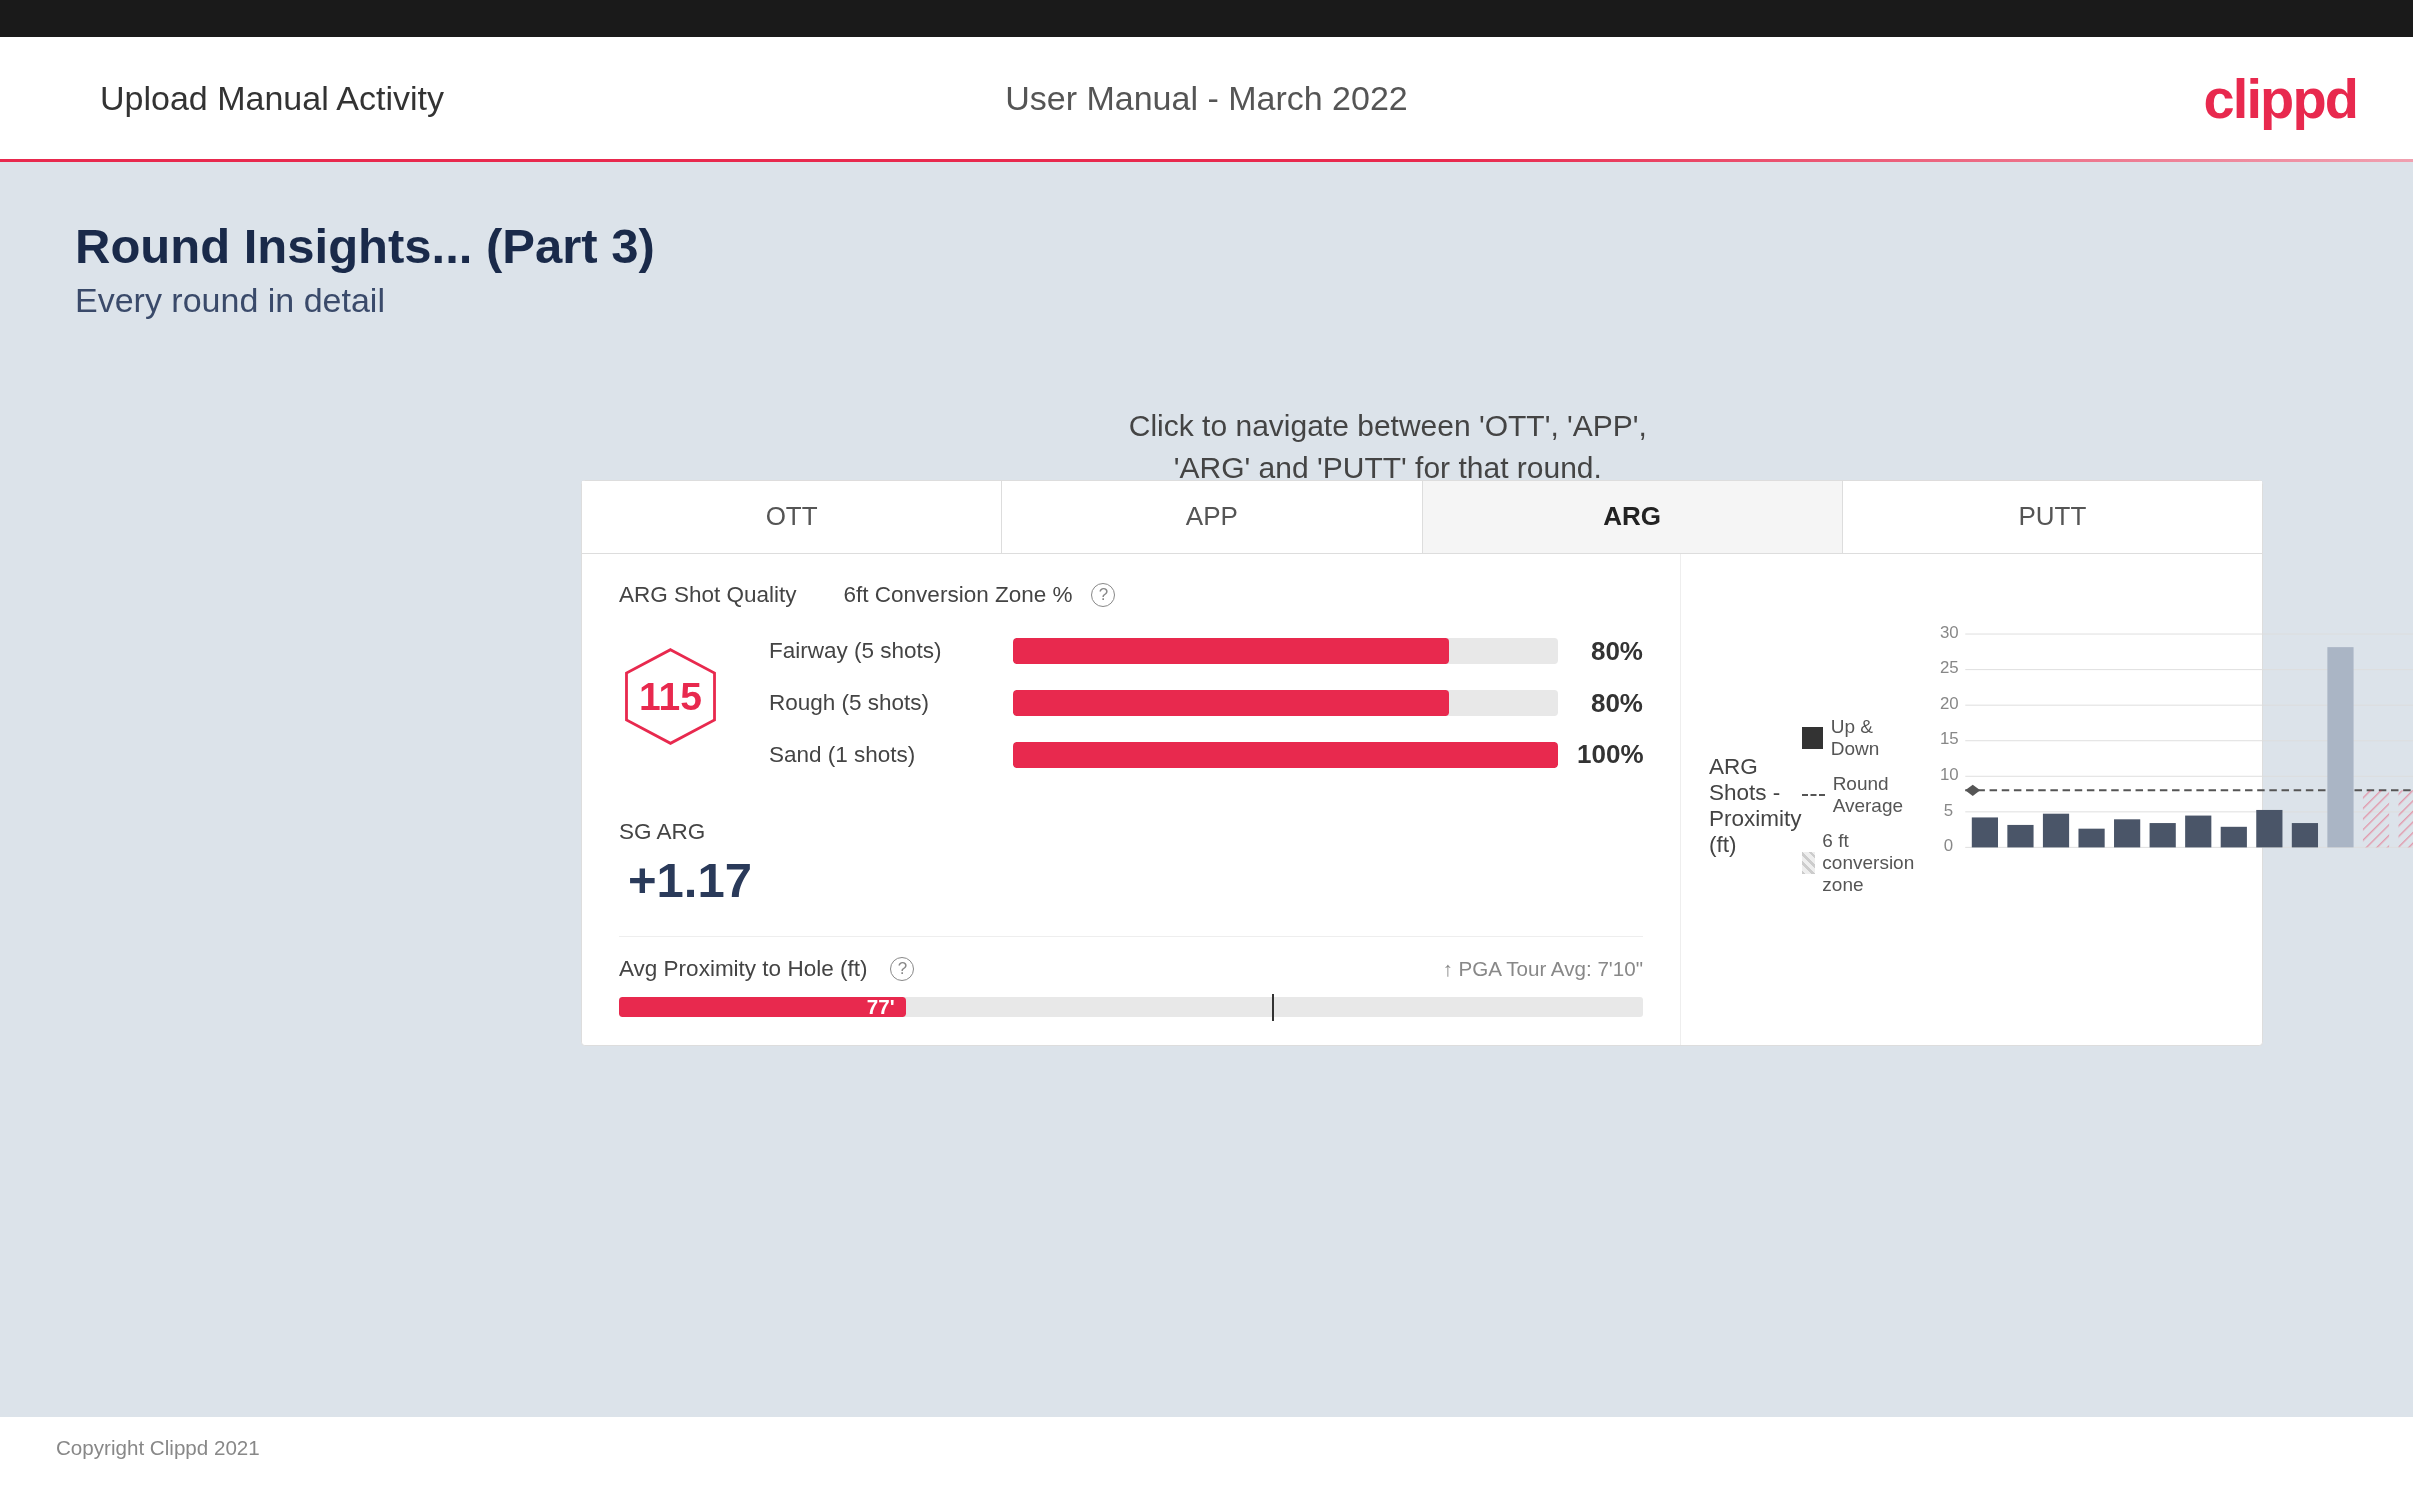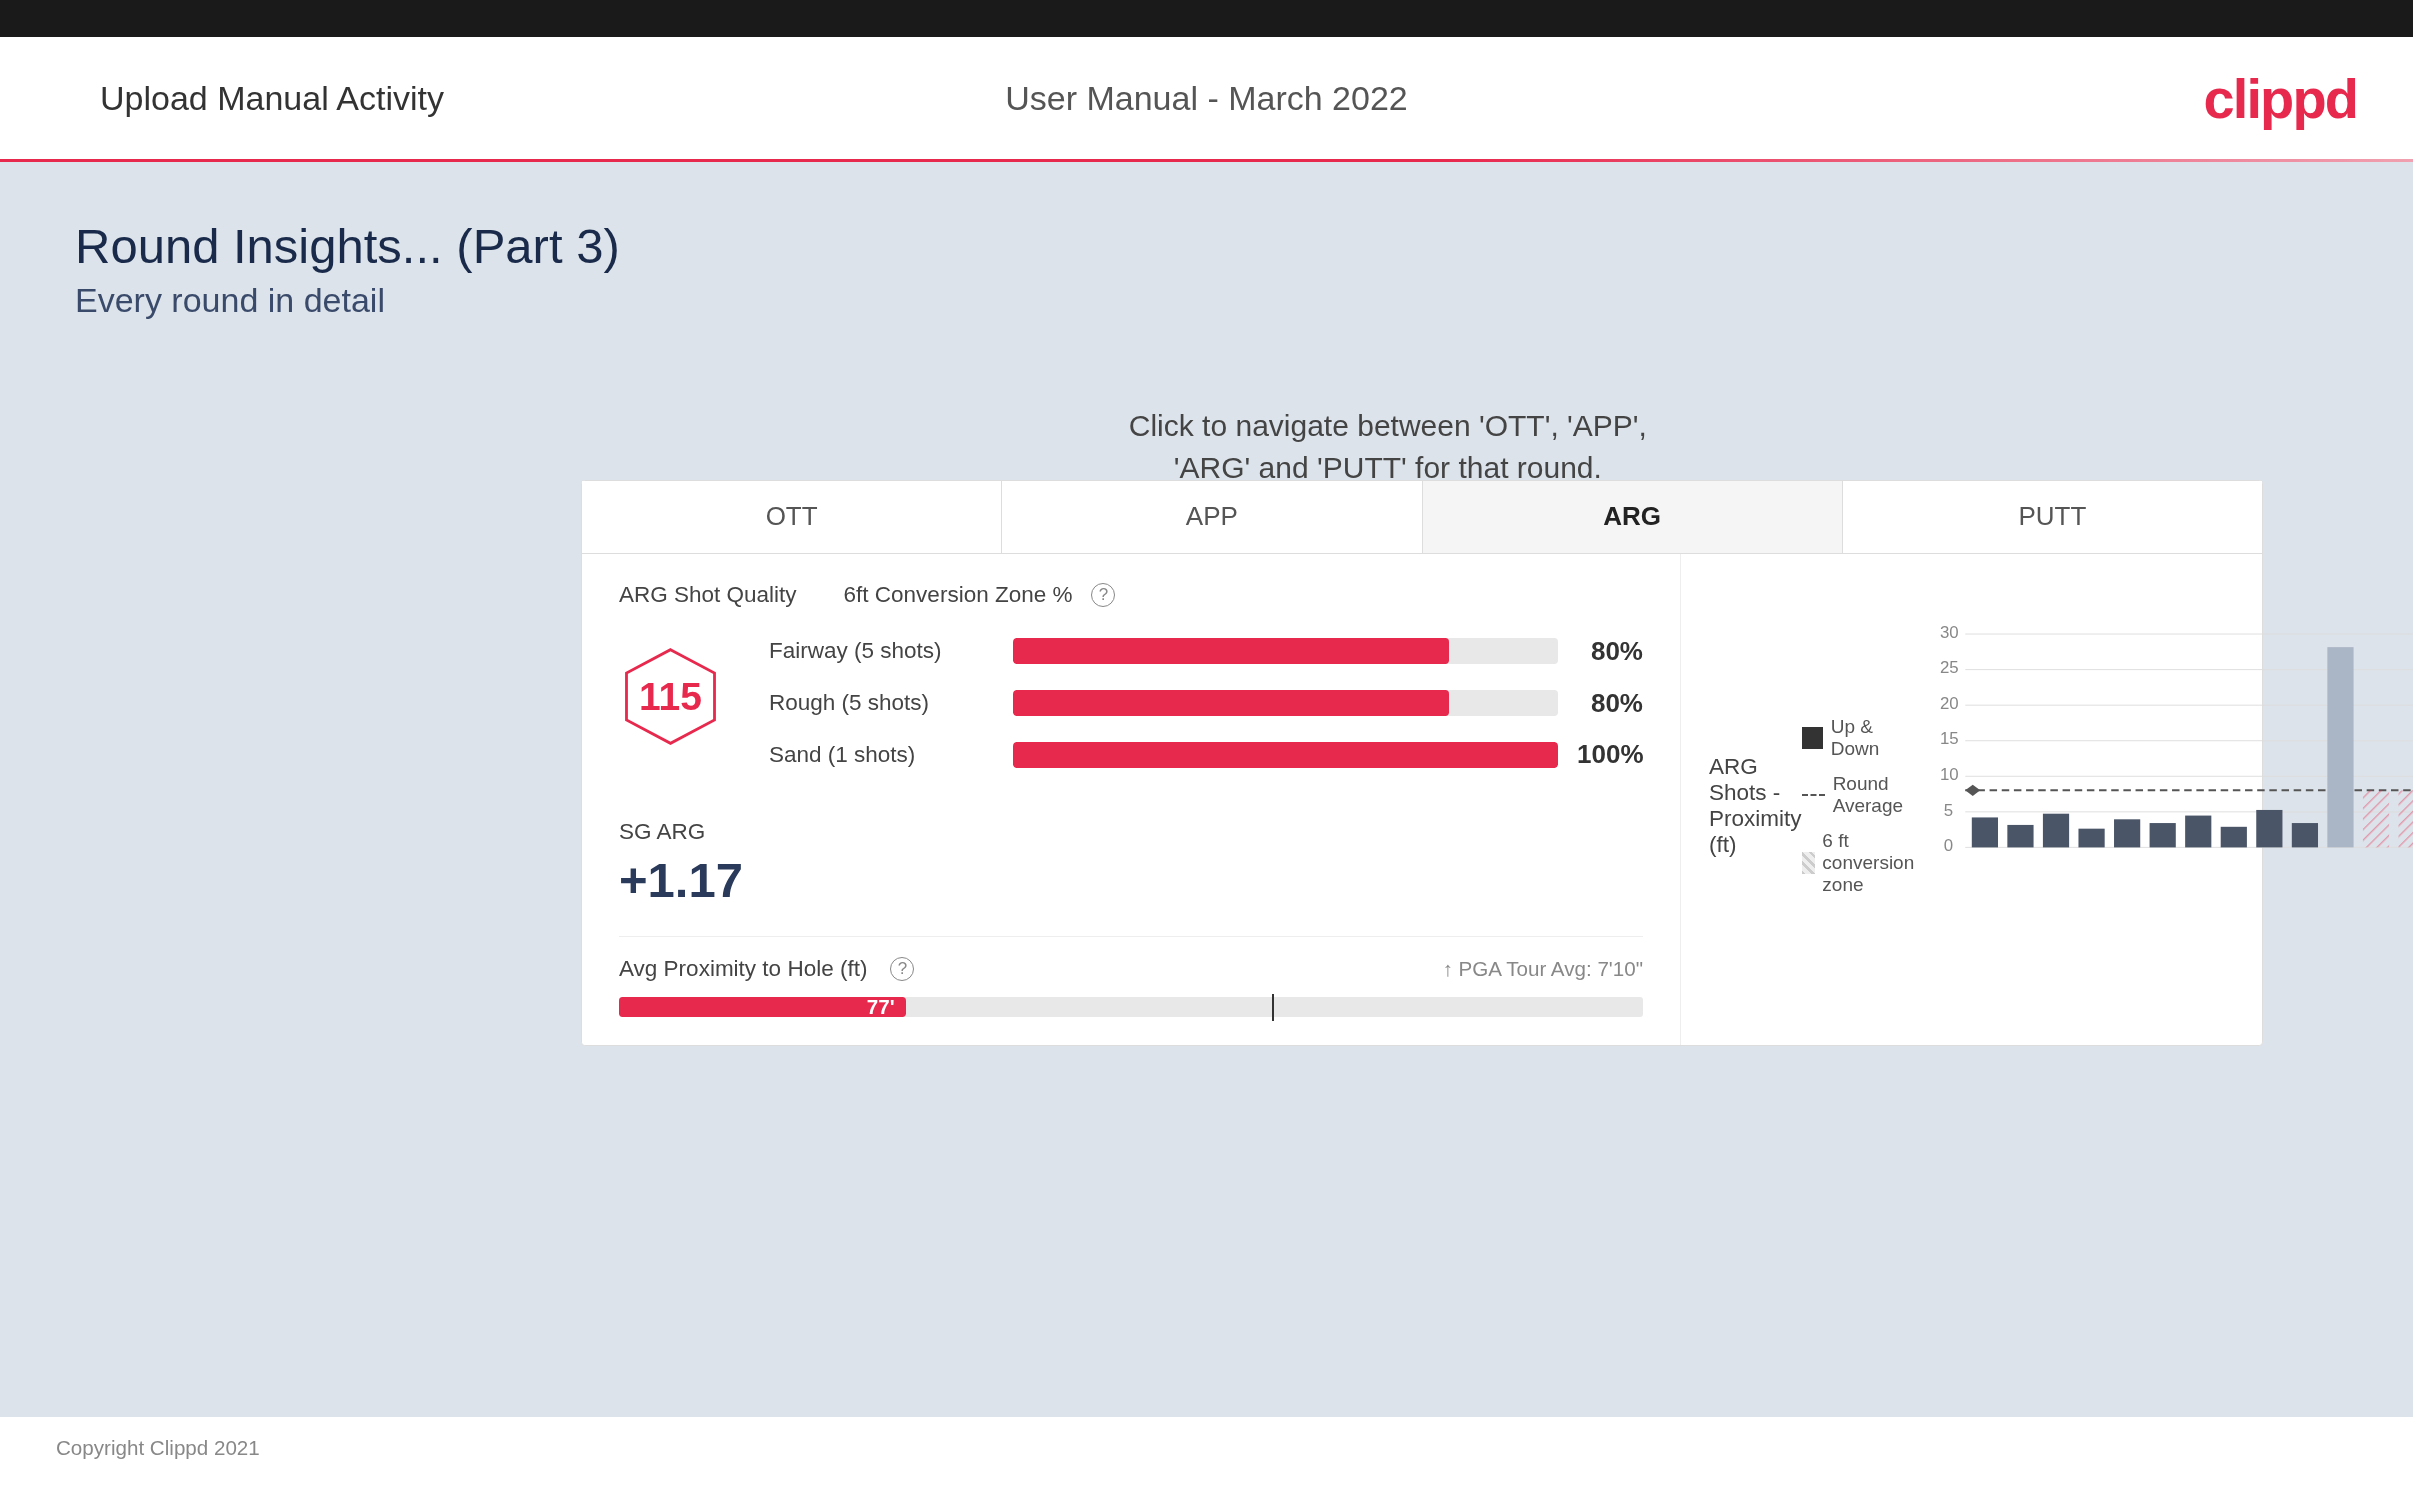--- a/index.html
+++ b/index.html
@@ -57,21 +57,21 @@
     
     .main-content {
       background: #dce3ea;
       margin: 0;
       padding: 56px 75px 56px 75px;
       min-height: 1255px;
     }
 
     .page-title {
       font-size: 49px;
-      font-weight: 400;
+      font-weight: 700;
       color: #1a2a4a;
       margin-bottom: 7.5px;
     }
     .page-subtitle {
       font-size: 34px;
       color: #3a4a6a;
       margin-bottom: 56px;
     }
 
     
@@ -250,20 +250,21 @@
     }
     .sg-label {
       font-size: 22.5px;
       color: #444;
       margin-bottom: 7.5px;
     }
     .sg-value {
       font-size: 49px;
       font-weight: 700;
       color: #2a3a5a;
+      margin-left: 9px;
     }
 
     
     .proximity-section {
       margin-top: 19px;
       border-top: 0.9px solid #eee;
       padding-top: 19px;
     }
     .proximity-header {
       display: flex;

